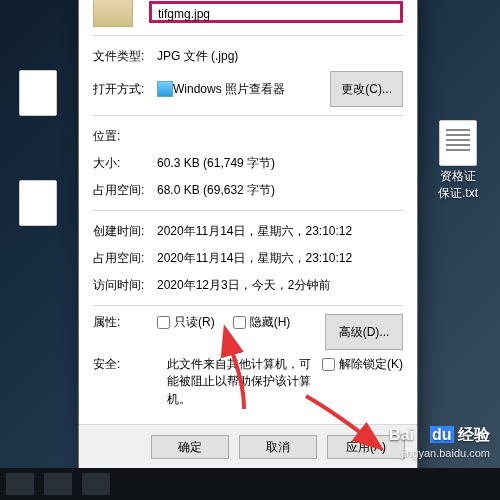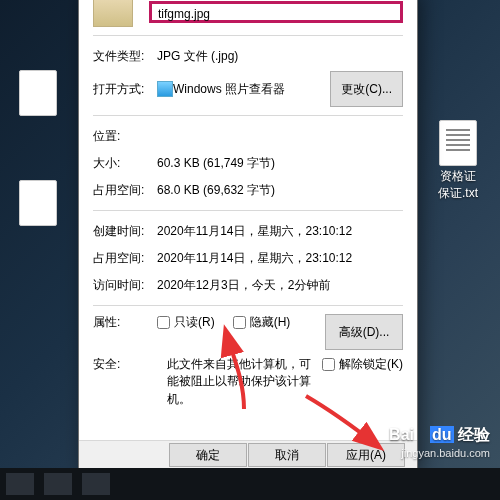--- a/index.html
+++ b/index.html
@@ -78,22 +78,22 @@
     display:inline-flex; align-items:center; justify-content:center;
     cursor:pointer;
   }
   .chk { display:inline-flex; align-items:center; gap:4px; margin-right:18px;}
   .chk input { width:13px; height:13px; }
   .sec-block { display:flex; align-items:flex-start; gap:10px; }
   .sec-text { flex:1; line-height:1.45; }
 
   .dlg-footer {
     background:#f0f0f0; border-top:1px solid #d8d8d8;
-    padding:2px 12px;
-    display:flex; justify-content:flex-end; gap:1px;
+    padding:10px 12px;
+    display:flex; justify-content:flex-end; gap:10px;
   }
   .dlg-footer .btn { width:78px; height:24px; }
 
   
   .arrow {
     position:absolute; pointer-events:none;
   }
   .arrow svg { display:block; }
 
   .taskbar {

